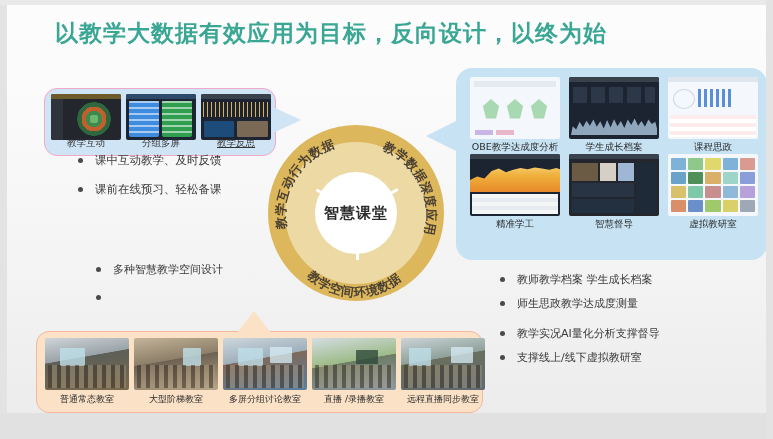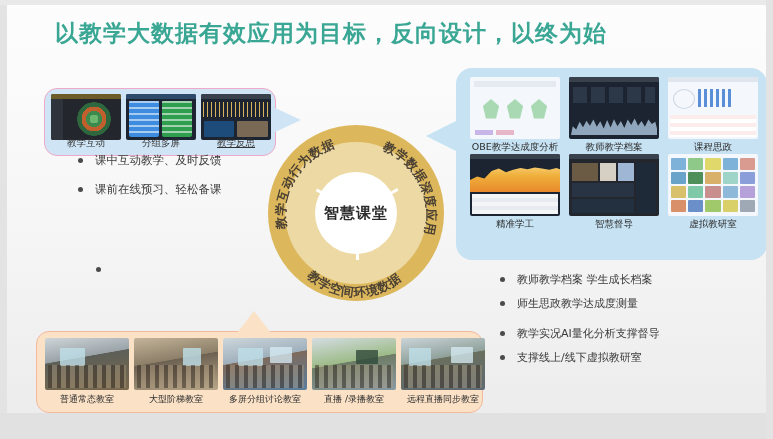--- a/index.html
+++ b/index.html
@@ -214,20 +214,24 @@
     </div>
     <div class="bullet">
       <span class="dot"></span>
       <span>课前在线预习、轻松备课</span>
     </div>
   </div>
 
   <div class="bullets bl-mid">
     <div class="bullet">
       <span class="dot"></span>
+      <span>多种智慧教学空间设计</span>
+    </div>
+    <div class="bullet">
+      <span class="dot"></span>
     </div>
   </div>
 
   <div class="panel panel-right">
     <div class="tail"></div>
     <div class="rgrid">
 
       <div class="rrow">
         <div class="rcell">
           <div class="rshot sc-light">
@@ -240,21 +244,21 @@
           </div>
           <div class="rcap">OBE教学达成度分析</div>
         </div>
 
         <div class="rcell">
           <div class="rshot sc-dark2">
             <div class="sc-bar grey"></div>
             <div class="mini" style="left:4px;top:10px;right:4px;height:16px;background:repeating-linear-gradient(90deg,#2c3847 0 14px,transparent 14px 18px);"></div>
             <div class="peaks"></div>
           </div>
-          <div class="rcap">教师教学档案</div>
+          <div class="rcap">学生成长档案</div>
         </div>
 
         <div class="rcell">
           <div class="rshot sc-light">
             <div class="sc-bar" style="background:#dfe6ee;"></div>
             <div class="mini" style="left:30px;top:12px;width:34px;height:18px;background:repeating-linear-gradient(90deg,#5a8fd8 0 3px,transparent 3px 6px);"></div>
             <div class="mini" style="left:5px;top:12px;width:20px;height:18px;border:1px solid #cfd8e3;border-radius:50%;"></div>
             <div class="tblrows"></div>
           </div>
           <div class="rcap">课程思政</div>

